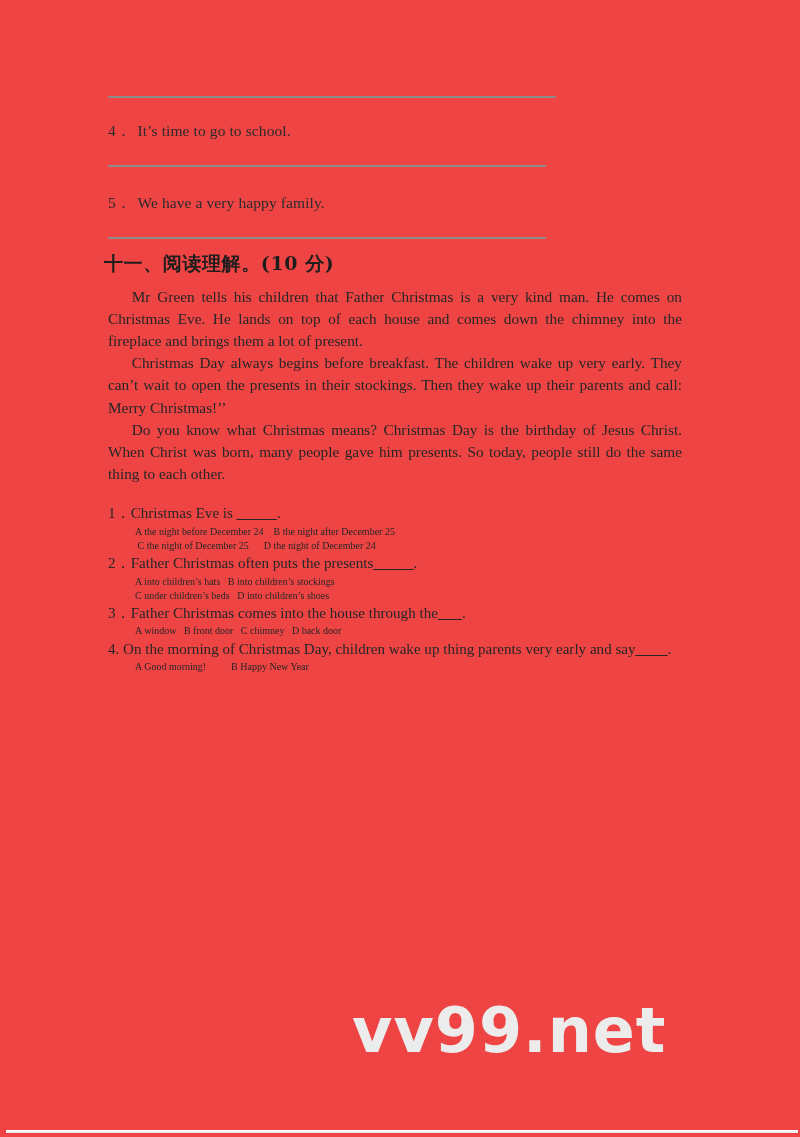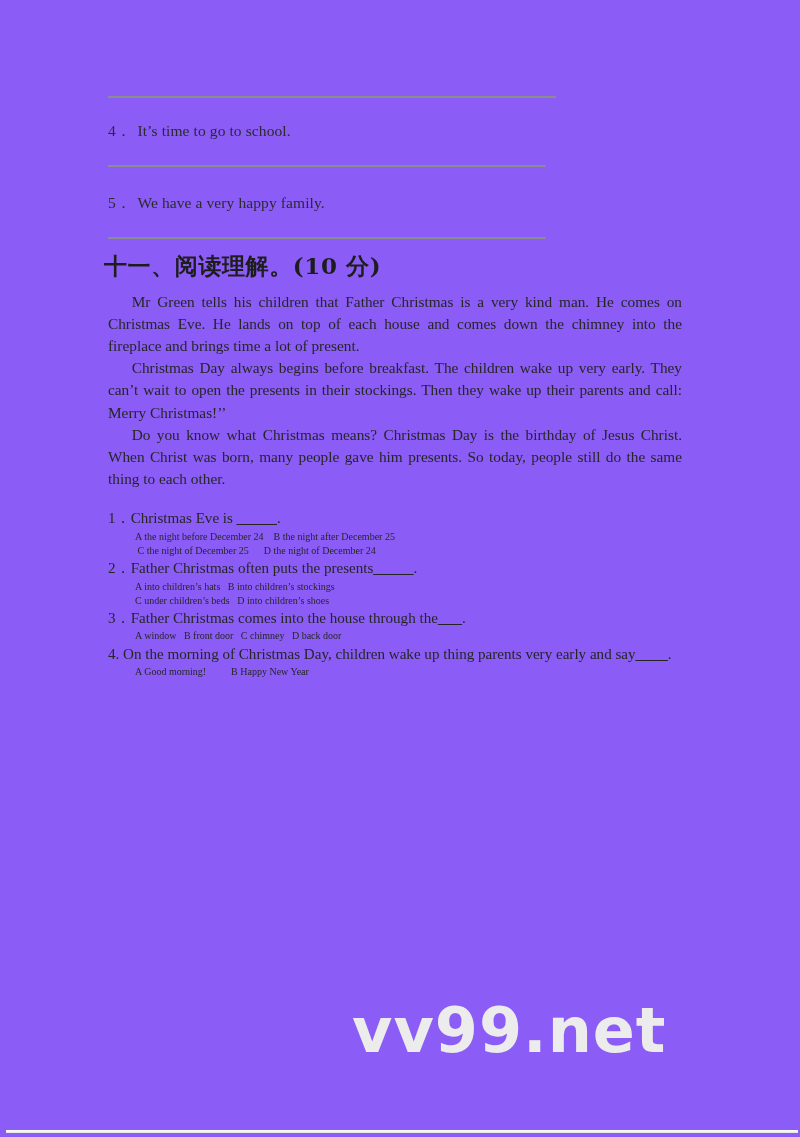--- a/index.html
+++ b/index.html
@@ -16,21 +16,21 @@
     color: #2b2b2b;
   }
 
   
   #page-sheet {
     position: absolute;
     left: 0;
     top: 0;
     width: 800px;
     height: 1137px;
-    background: #8b5cf6;
+    background: #ef4444;
     box-sizing: border-box;
   }
   
   #page-sheet::after {
     content: "";
     position: absolute;
     left: 6px;
     right: 2px;
     bottom: 4px;
     height: 3px;
@@ -57,21 +57,21 @@
     font-size: 15.5px;
     line-height: 1.25;
     letter-spacing: 0.1px;
     white-space: nowrap;
   }
 
   
   .section-heading {
     font-family: "DejaVu Serif", "Liberation Serif", serif;
     font-weight: bold;
-    font-size: 23px;
+    font-size: 19px;
     letter-spacing: 0.6px;
     color: #1d1d1d;
     white-space: nowrap;
   }
 
   
   .passage p {
     margin: 0;
     font-size: 15.3px;
     line-height: 1.45;
@@ -141,21 +141,21 @@
       <span>5．</span><span style="display:inline-block;width:6px"></span><span>We have a very happy family.</span>
     </div>
 
     <div style="height:24px"></div>
     <div class="rule-line rule-std"></div>
 
     <div style="height:12px"></div>
     <div class="section-heading" style="margin-left:-4px">十一、阅读理解。(10 分)</div>
 
     <div class="passage" style="margin-top:9px;width:574px">
-      <p>Mr Green tells his children that Father Christmas is a very kind man. He comes on Christmas Eve. He lands on top of each house and comes down the chimney into the fireplace and brings time a lot of present.</p>
+      <p>Mr Green tells his children that Father Christmas is a very kind man. He comes on Christmas Eve. He lands on top of each house and comes down the chimney into the fireplace and brings them a lot of present.</p>
       <p>Christmas Day always begins before breakfast. The children wake up very early. They can’t wait to open the presents in their stockings. Then they wake up their parents and call: Merry Christmas!’’</p>
       <p>Do you know what Christmas means? Christmas Day is the birthday of Jesus Christ. When Christ was born, many people gave him presents. So today, people still do the same thing to each other.</p>
     </div>
 
     <div style="margin-top:18px;width:576px">
 
       <div class="question">
         <span class="stem"><span>1．</span><span>Christmas Eve is </span><span class="blank-u">_____</span><span>.</span></span>
         <span class="options-row">A the night before December 24    B the night after December 25</span>
         <span class="options-row"> C the night of December 25      D the night of December 24</span>

